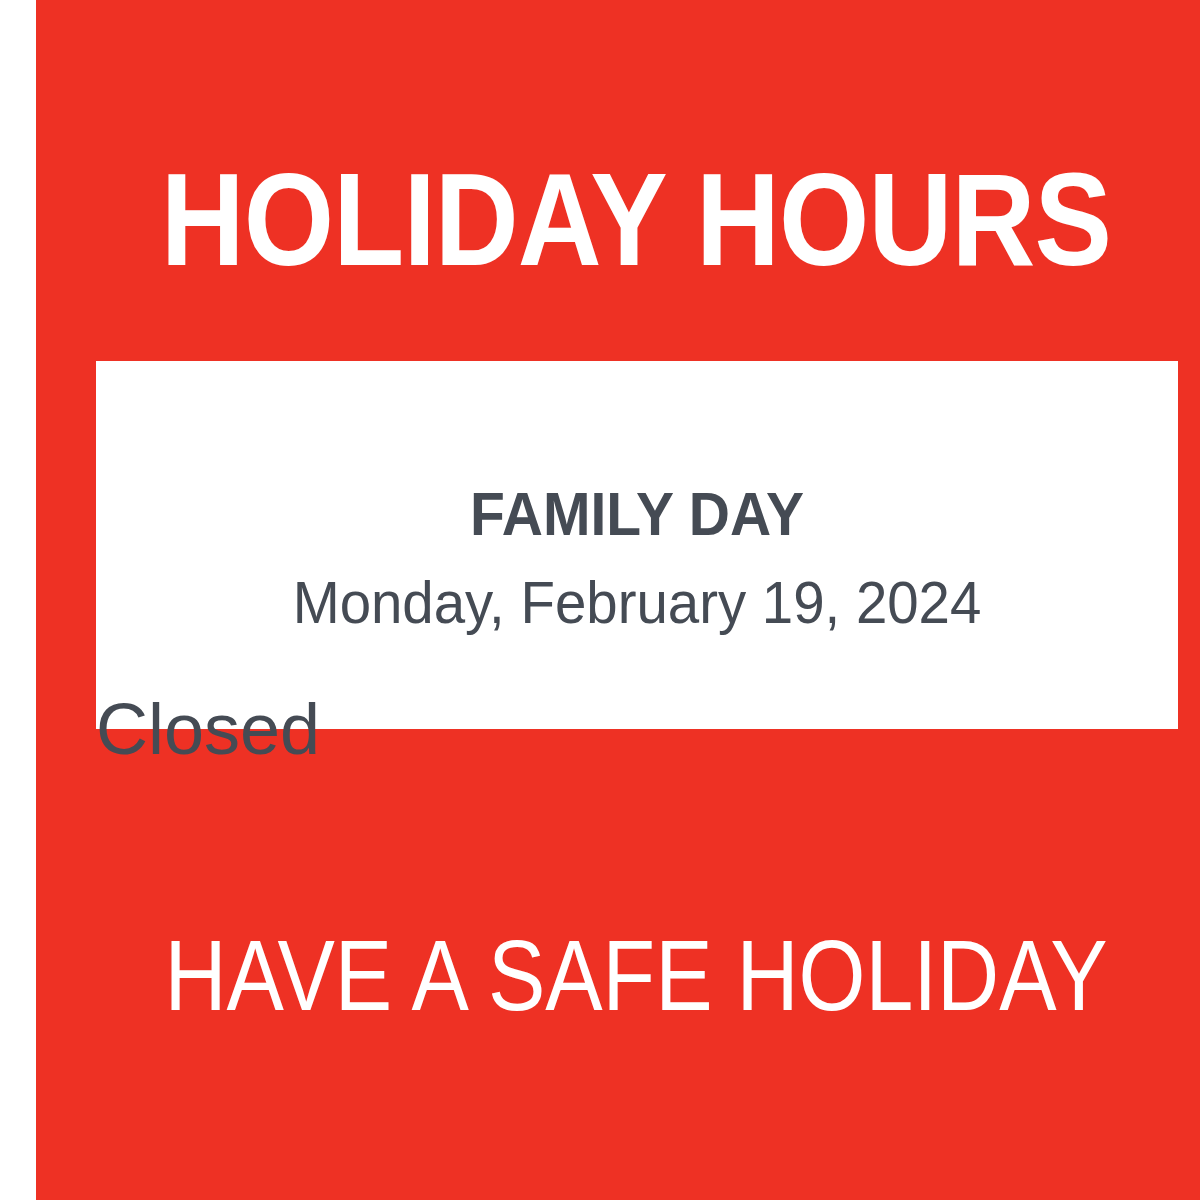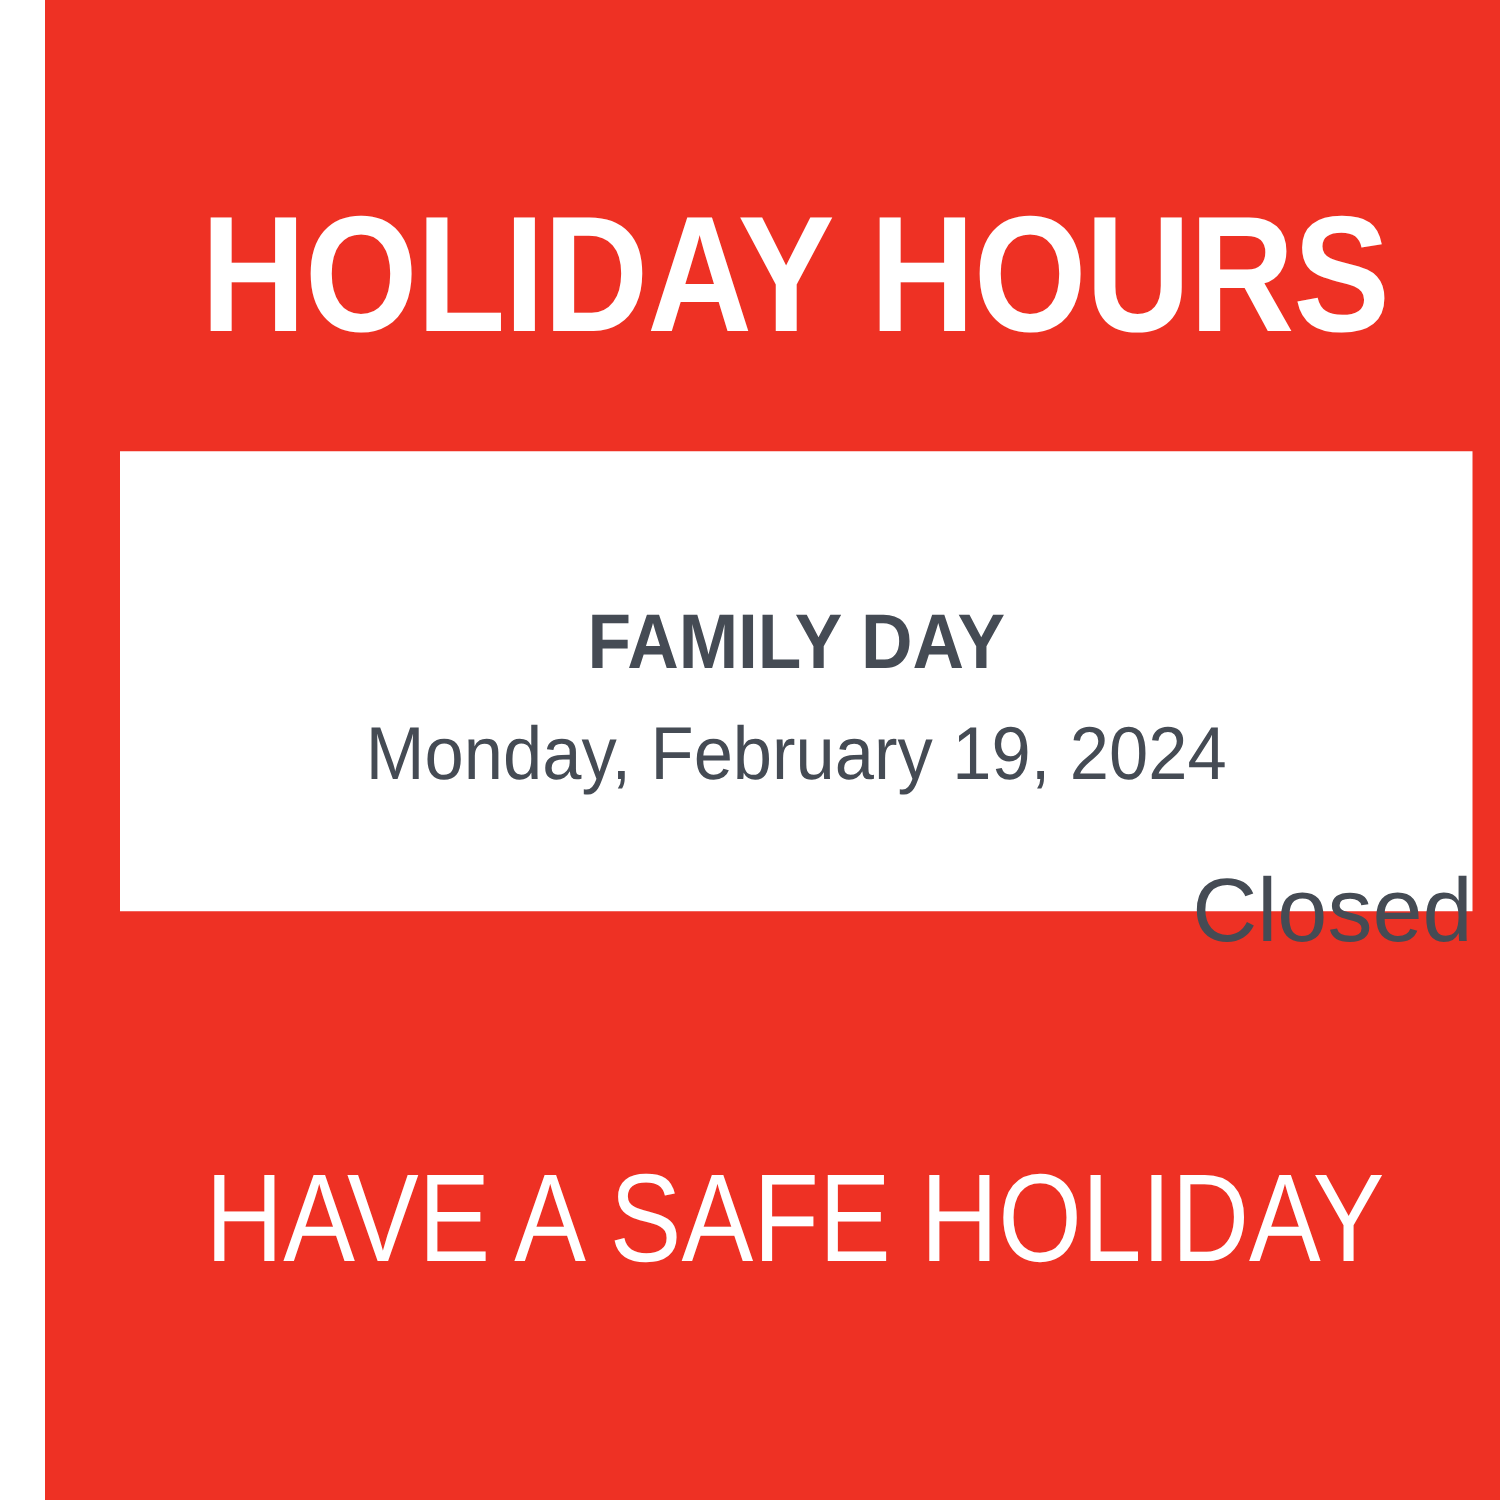--- a/index.html
+++ b/index.html
@@ -96,21 +96,21 @@
     transform: scaleX(0.94);
     transform-origin: 50% 50%;
   }
 
   
   #holiday-status {
     position: absolute;
     left: 0;
     top: 332px;
     width: 100%;
-    text-align: right;
+    text-align: left;
     color: #454b54;
     font-family: "Liberation Sans", "DejaVu Sans", sans-serif;
     font-weight: 400;
     font-size: 72px;
     line-height: 1;
     white-space: nowrap;
   }
 
   
   #footer-message {

